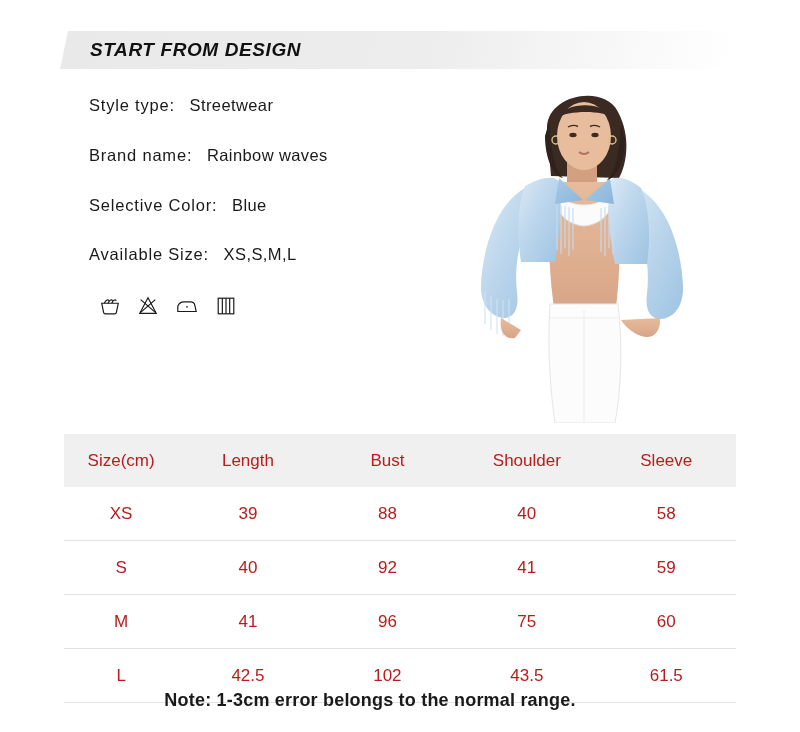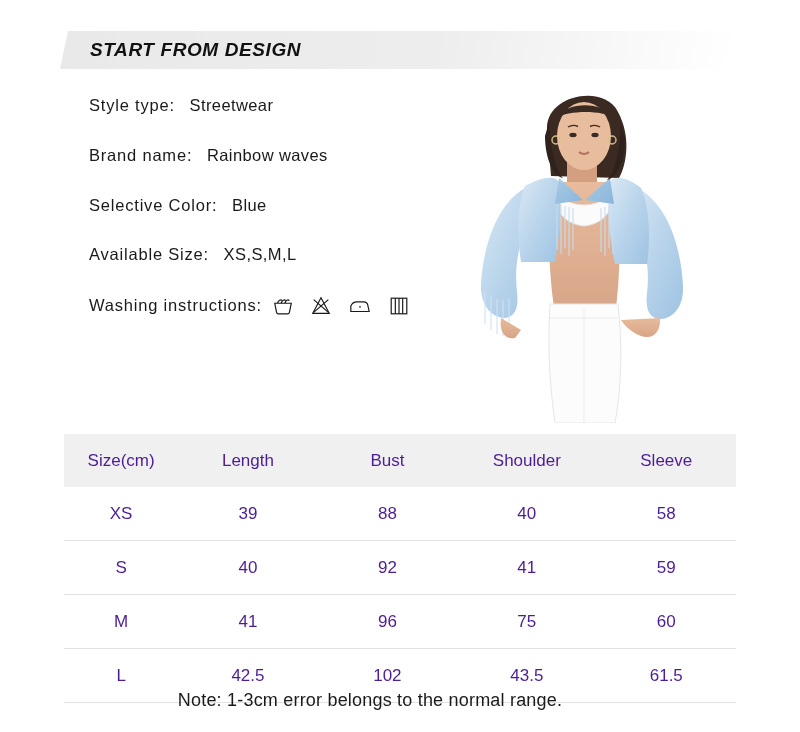--- a/index.html
+++ b/index.html
@@ -95,21 +95,21 @@
     left: 64px;
     top: 434px;
     width: 672px;
     border-collapse: collapse;
     table-layout: fixed;
   }
   .size-table th, .size-table td {
     text-align: center;
     font-weight: normal;
     font-size: 17px;
-    color: #4c1d95;
+    color: #b91c1c;
     height: 51px;
     vertical-align: middle;
     border-bottom: 1px solid #e2e2e2;
   }
   .size-table thead th {
     background: #f0f0f0;
     font-size: 17px;
     border-bottom: none;
   }
   .size-table tbody tr:last-child td {
@@ -120,20 +120,21 @@
 
   .note {
     position: absolute;
     left: 0;
     top: 690px;
     width: 740px;
     text-align: center;
     font-size: 18px;
     color: #1a1a1a;
     letter-spacing: 0.2px;
+    font-weight: bold;
   }
 </style>
 </head>
 <body>
 
 <div class="banner">
   <div class="banner-inner">
     <div class="banner-title">START FROM DESIGN</div>
   </div>
 </div>
@@ -159,21 +160,20 @@
   </div>
 
   <div class="spec-row">
     <span class="spec-label">Available  Size:</span>
     <span>&nbsp;</span>
     <span class="spec-value">XS,S,M,L</span>
   </div>
 
 
   <div class="spec-row wash-row">
-    <span class="spec-label">Washing  instructions:</span>
     <span class="wash-icons">
 
       <span>
         <svg width="22" height="22" viewBox="0 0 24 24" fill="none" stroke="#1a1a1a" stroke-width="1.3">
           <path d="M3 9 h18 l-2 10 a2 2 0 0 1 -2 1.6 H7 a2 2 0 0 1 -2 -1.6 Z"></path>
           <path d="M6 9 C7 5.5 9.5 4.5 11 6.2"></path>
           <path d="M10 9 C11 5.5 13.5 4.5 15 6.2"></path>
           <path d="M14 9 C15 5.5 17.5 4.5 19 6.2"></path>
         </svg>
       </span>

